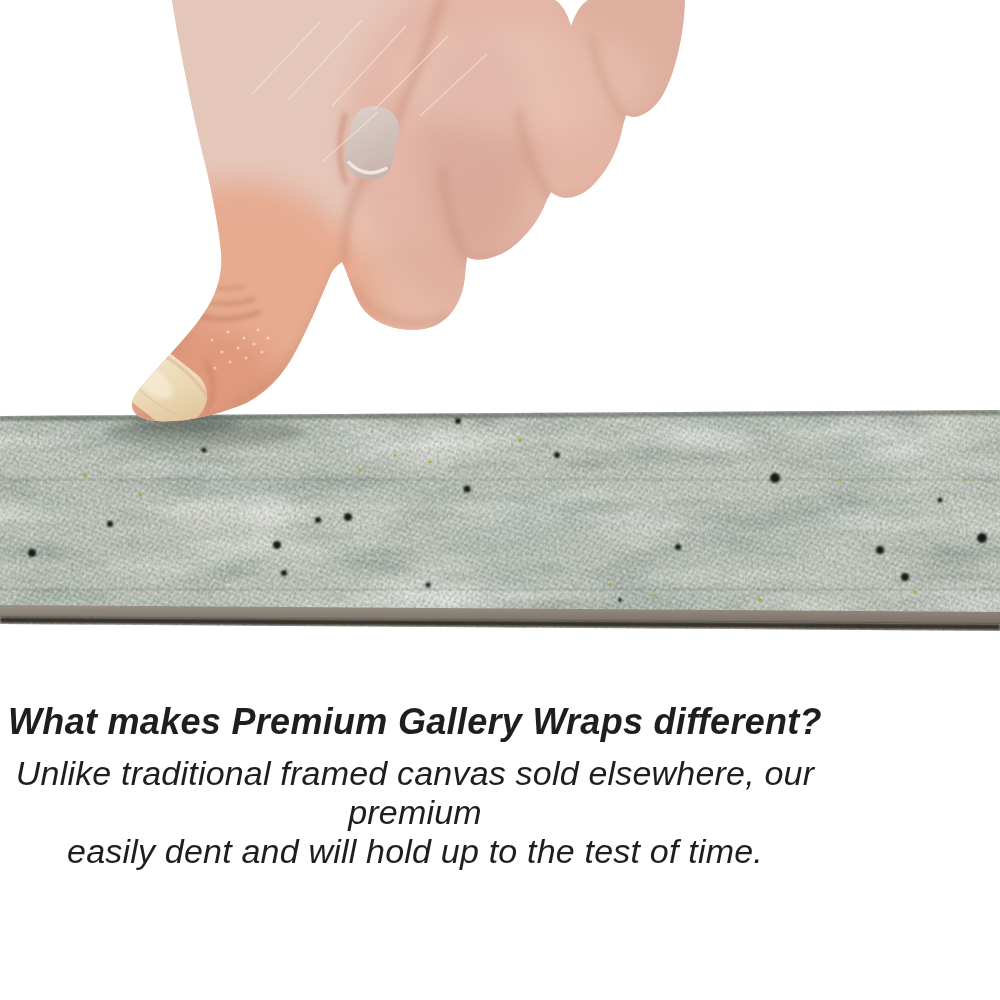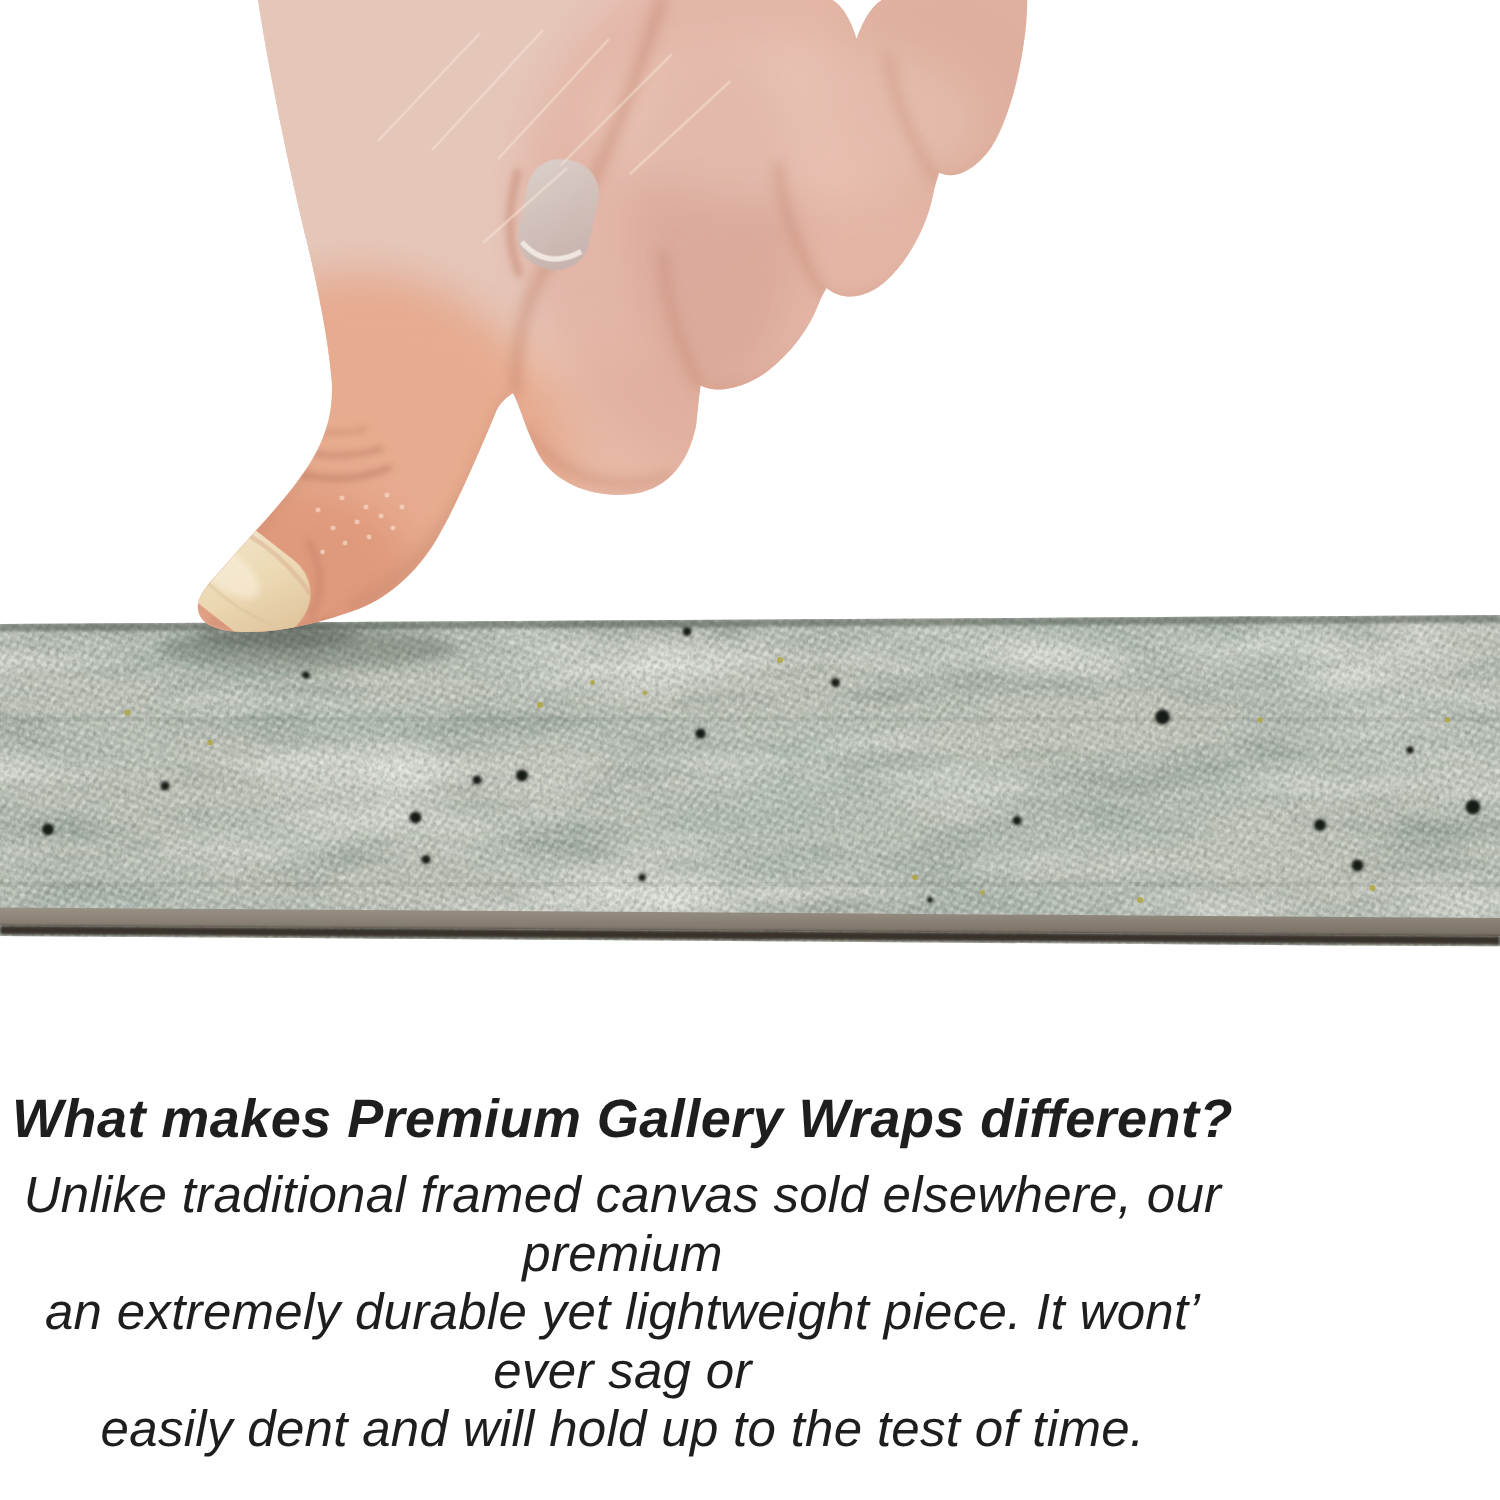--- a/index.html
+++ b/index.html
@@ -5,21 +5,21 @@
   html,body{margin:0;padding:0;}
   body{background:var(--background,#fff);}
   .stage{
     position:relative;width:1000px;height:1000px;overflow:hidden;
     background:var(--background,#fff);
     font-family:"Liberation Sans", sans-serif;
   }
   .photo{position:absolute;left:0;top:0;}
   .caption{
     position:absolute;top:699px;left:0;width:830px;text-align:center;
-    font-style:italic;color:var(--text,#1e1e1e);margin-top:24px;
+    font-style:italic;color:var(--text,#1e1e1e);
   }
   .headline{
     font-size:36px;font-weight:600;letter-spacing:.3px;
     margin:0 0 9px 0;line-height:46px;
   }
   .caption p{
     font-size:34px;font-weight:500;letter-spacing:.2px;
     margin:0;line-height:39px;
   }
   .canvas-base-rect{fill:var(--canvas-base,#c1c4ba);}
@@ -232,17 +232,16 @@
           <circle cx="246" cy="358" r="1.6"></circle>
         <circle cx="262" cy="352" r="1.6"></circle>
           <circle cx="215" cy="368" r="1.6"></circle>
       </g>
     </g>
   </svg>
 
   <div class="caption">
     <h1 class="headline">What makes Premium Gallery Wraps different?</h1>
     <p>Unlike traditional framed canvas sold elsewhere, our premium</p>
-    <p>an extremely durable yet lightweight piece. It wont’ ever sag or</p>
     <p>easily dent and will hold up to the test of time.</p>
   </div>
 
 </div>
 
 </body></html>

